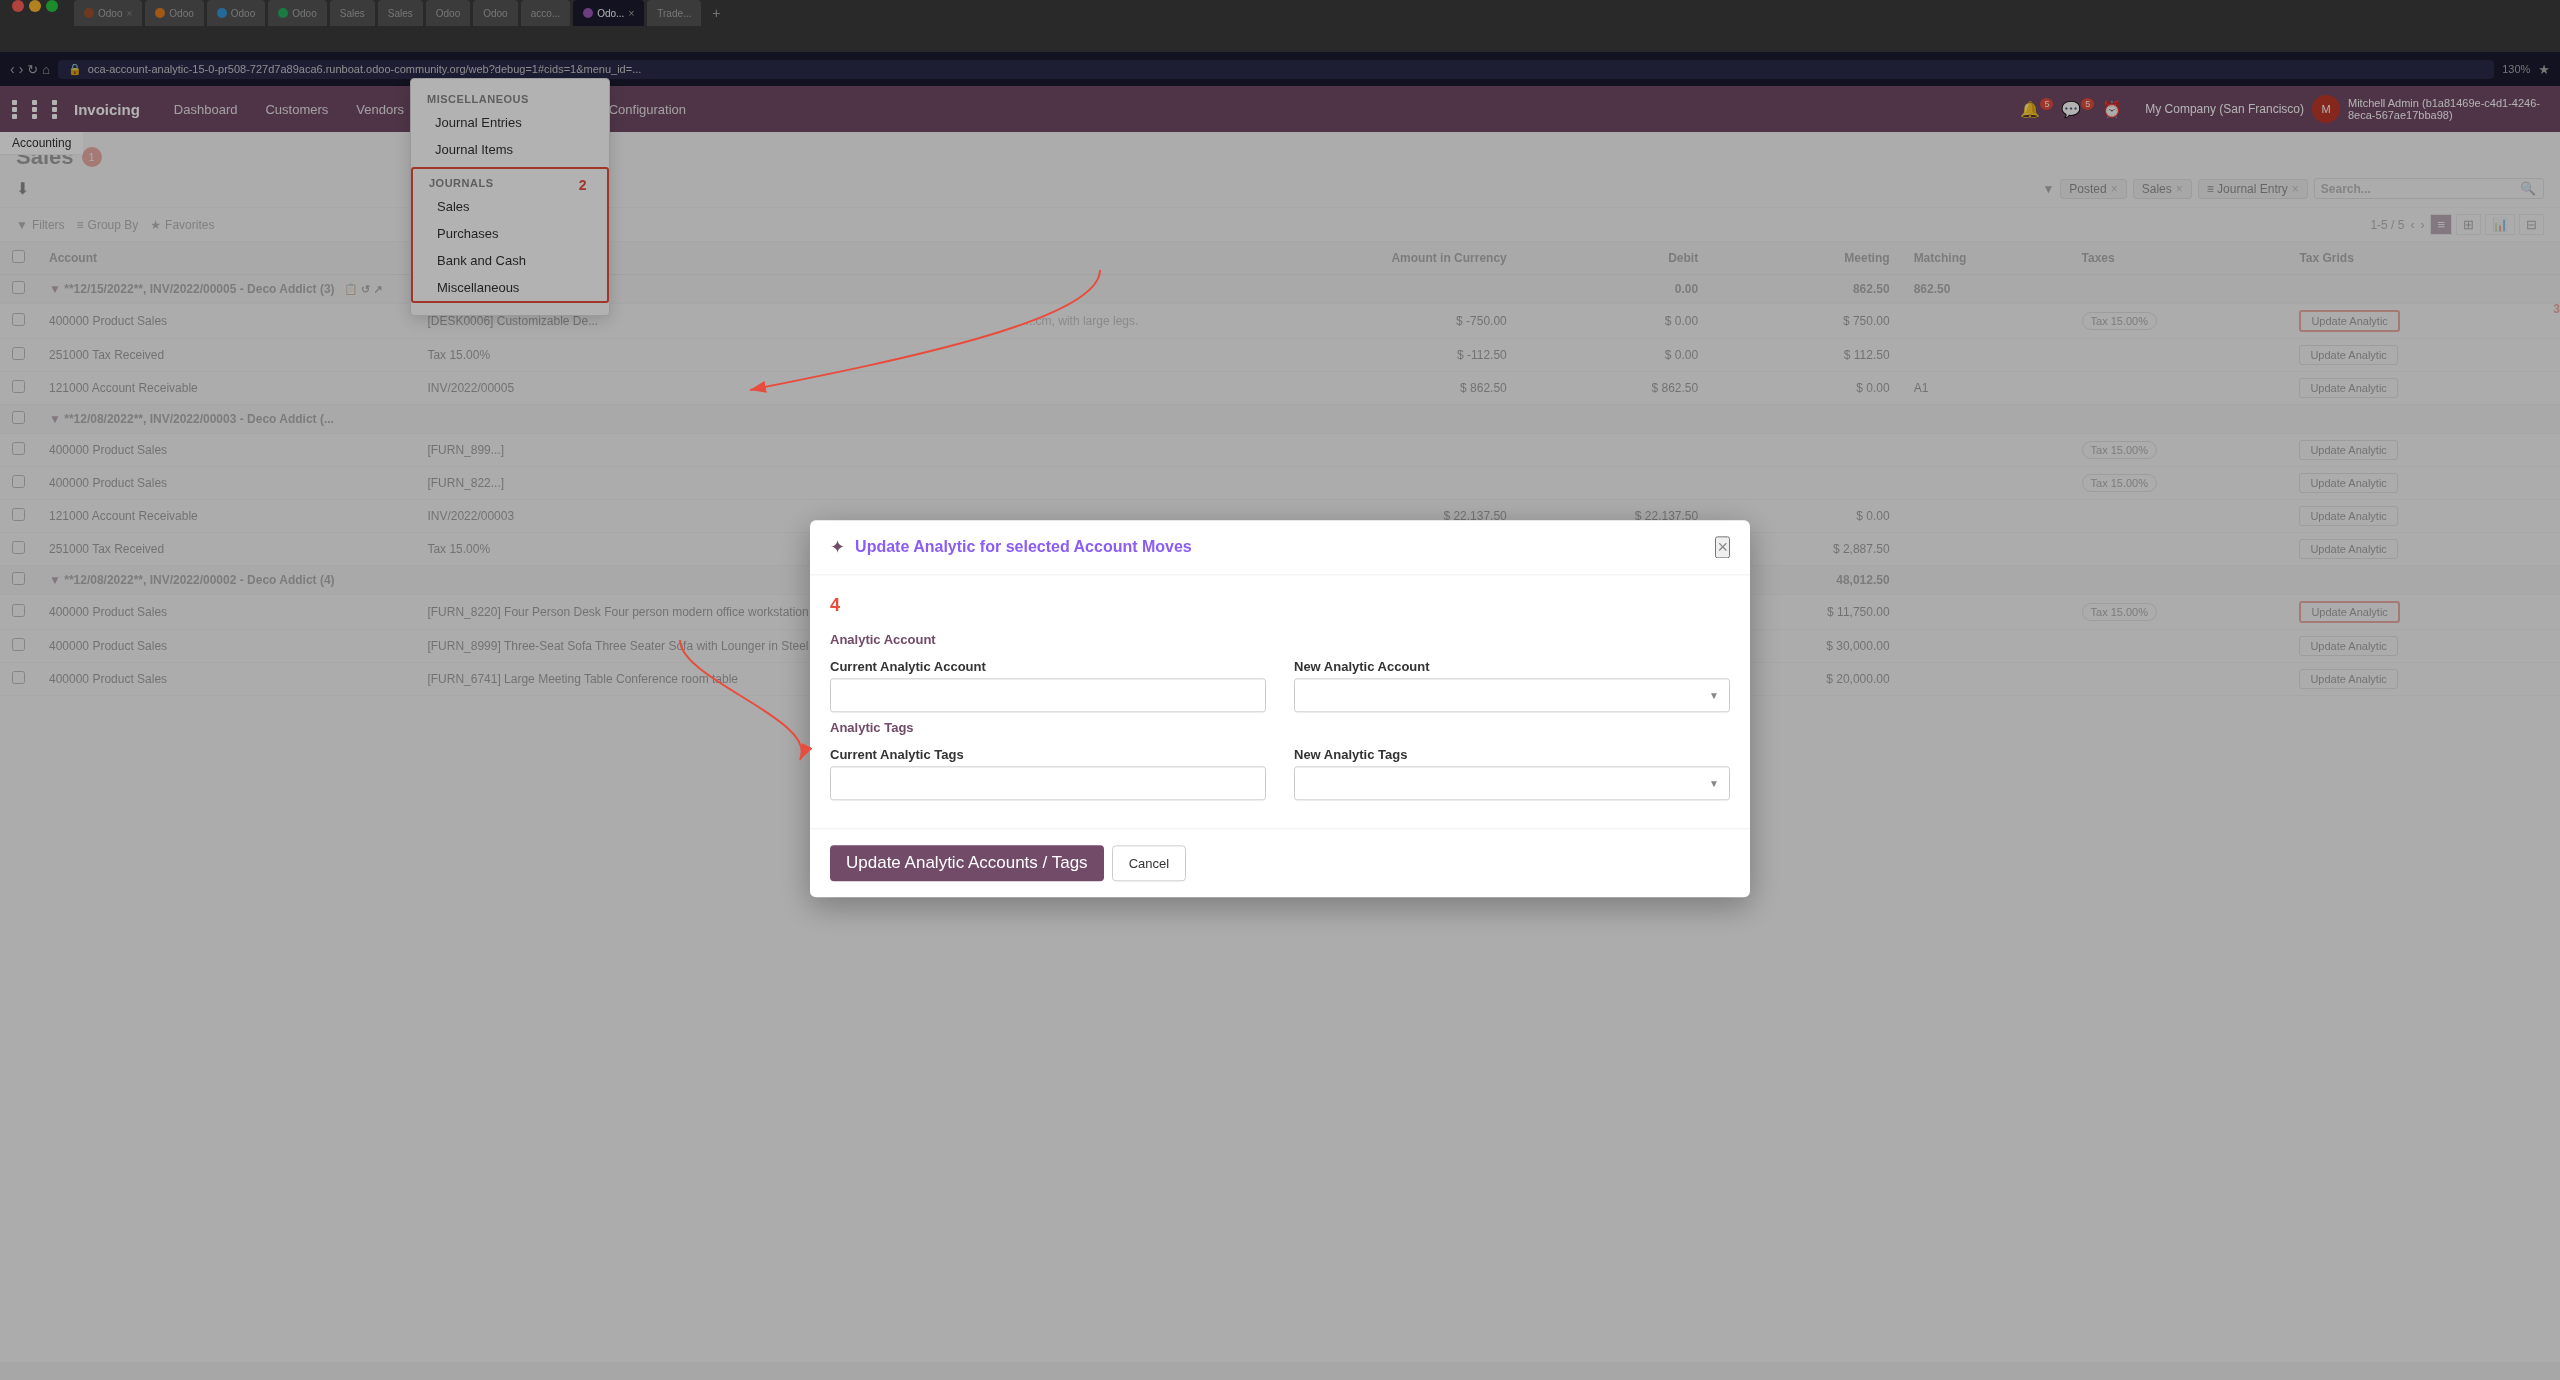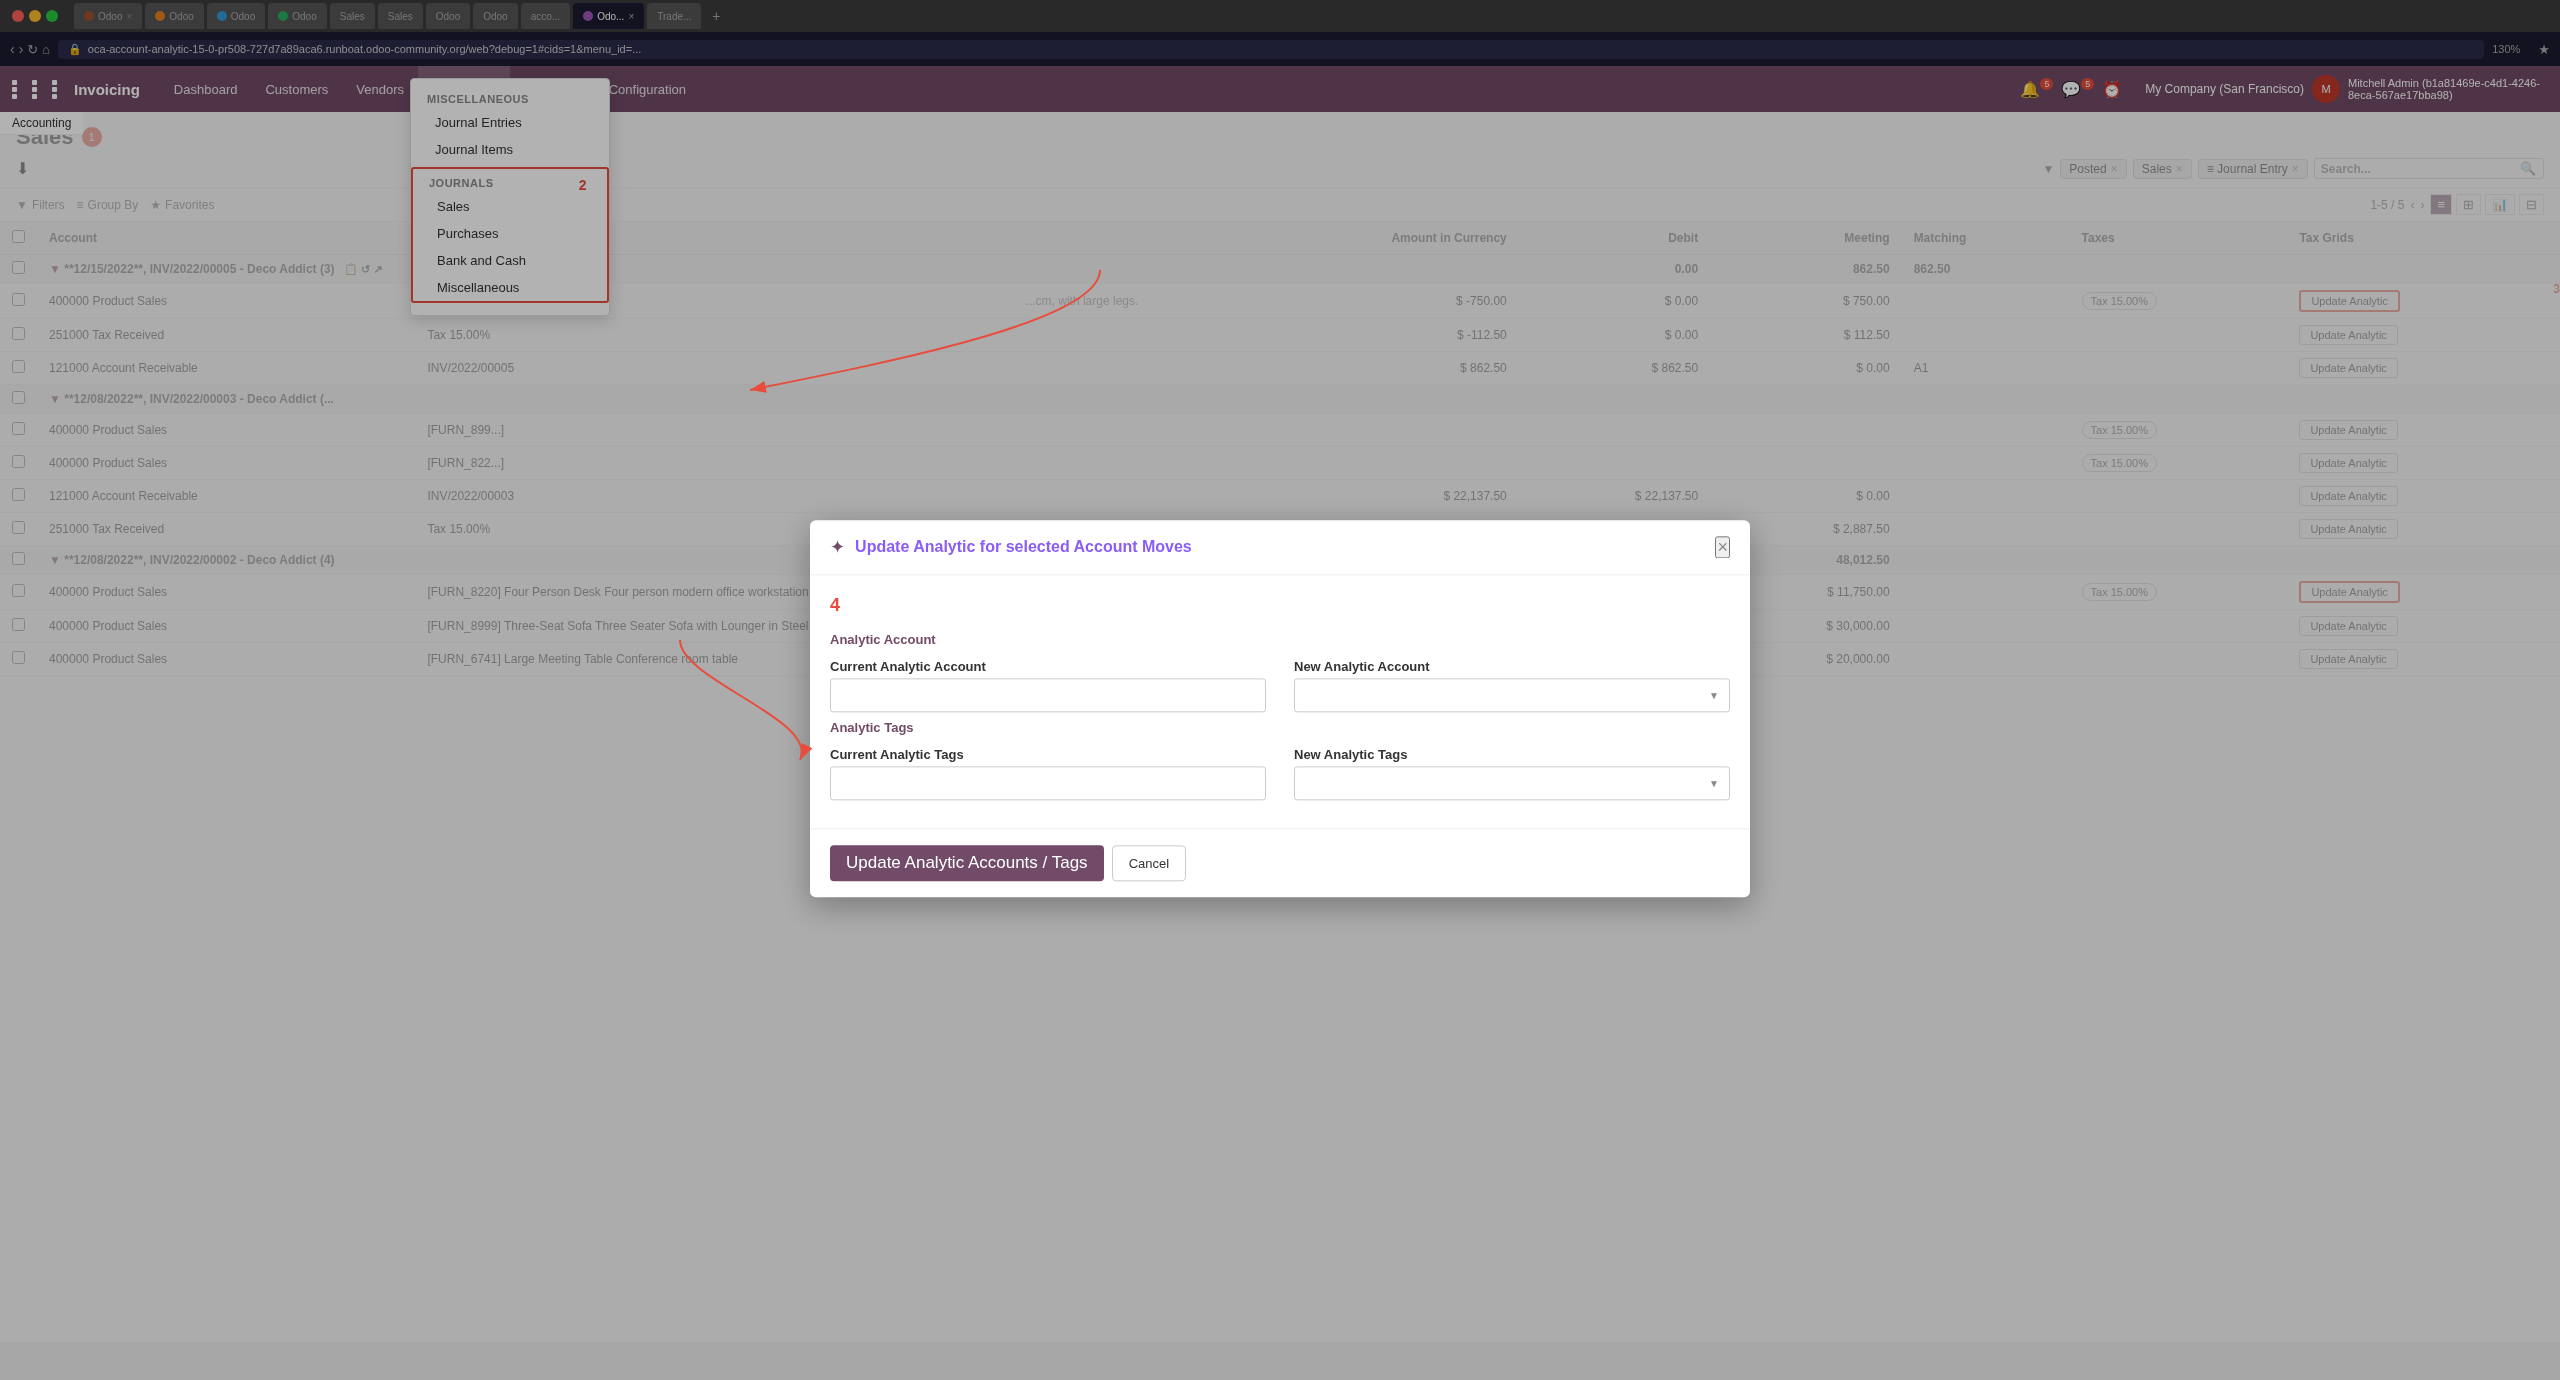--- a/index.html
+++ b/index.html
@@ -383,21 +383,21 @@
       background: white;
       border-radius: 1px;
     }
     .modal-backdrop-rows {
       opacity: 0.4;
     }
   </style>
 </head>
 <body>
 
-<div style="background:#3c3c3c; height:32px; display:flex; align-items:center; padding:0 12px; gap:8px;">
+<div style="background:#3c3c3c; height:52px; display:flex; align-items:flex-start; padding:0 12px; gap:8px;">
   <div style="display:flex; gap:5px; align-items:center;">
     <div style="width:12px;height:12px;border-radius:50%;background:#ff5f57;"></div>
     <div style="width:12px;height:12px;border-radius:50%;background:#febc2e;"></div>
     <div style="width:12px;height:12px;border-radius:50%;background:#28c840;"></div>
   </div>
   <div style="margin-left:8px; display:flex; gap:3px; align-items:flex-end; flex:1;">
 
     <div style="background:#555;border-radius:4px 4px 0 0;padding:4px 10px;font-size:10px;color:#aaa;display:flex;align-items:center;gap:4px;height:26px;">
       <span style="width:10px;height:10px;border-radius:50%;background:#a0522d;display:inline-block;"></span>
       <span>Odoo</span>
@@ -430,21 +430,21 @@
   <div style="display:flex;gap:4px;align-items:center;">
     <button style="background:none;border:none;color:#aaa;font-size:14px;cursor:pointer;">‹</button>
     <button style="background:none;border:none;color:#aaa;font-size:14px;cursor:pointer;">›</button>
     <button style="background:none;border:none;color:#aaa;font-size:13px;cursor:pointer;">↻</button>
     <button style="background:none;border:none;color:#aaa;font-size:13px;cursor:pointer;">⌂</button>
   </div>
   <div style="flex:1;background:#2a2a4a;border-radius:4px;padding:3px 10px;display:flex;align-items:center;gap:6px;">
     <span style="color:#888;font-size:11px;">🔒</span>
     <span style="color:#ccc;font-size:11px;">oca-account-analytic-15-0-pr508-727d7a89aca6.runboat.odoo-community.org/web?debug=1#cids=1&amp;menu_id=...</span>
   </div>
-  <div style="display:flex;gap:18px;align-items:center;">
+  <div style="display:flex;gap:8px;align-items:center;">
     <span style="color:#aaa;font-size:11px;">130%</span>
     <span style="color:#aaa;font-size:13px;">★</span>
   </div>
 </div>
 
 <div class="odoo-topnav">
   <div class="odoo-grid">
     <div class="odoo-dot"></div>
       <div class="odoo-dot"></div>
       <div class="odoo-dot"></div>

